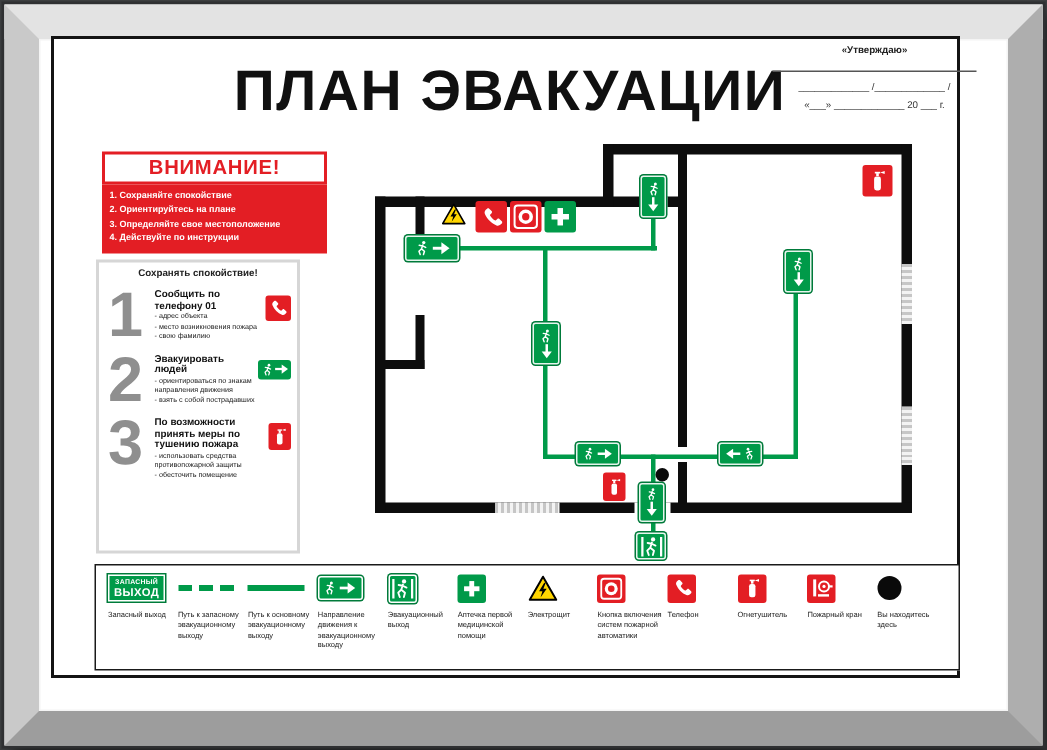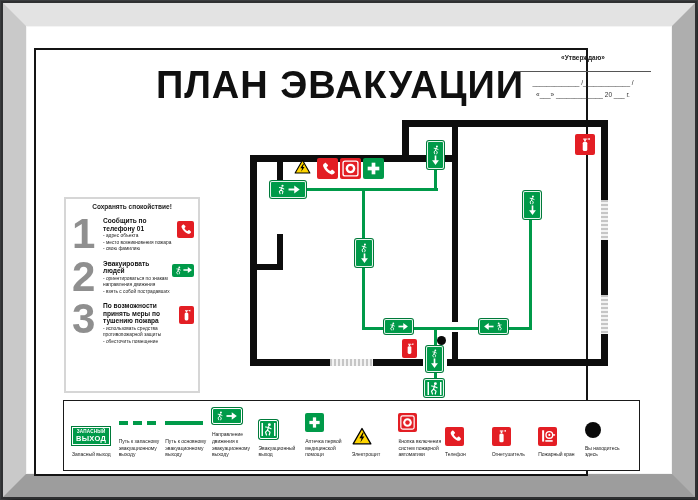--- a/index.html
+++ b/index.html
@@ -12,21 +12,21 @@
   
   .frame-metal{
     position:absolute;inset:3px;
     border:23px solid;
     border-color:#e3e3e3 #aeaeae #9d9d9d #c9c9c9;
     background:#ffffff;
     box-shadow:0 0 0 2px #2f3032, inset 0 0 0 1px #f4f4f4, 4px 6px 10px rgba(0,0,0,.55);
   }
   
   .poster{
-    position:absolute;left:34px;top:48px;width:554px;height:428px;
+    position:absolute;left:34px;top:24px;width:606px;height:428px;
     background:#fff;border:2px solid #141414;box-sizing:border-box;
   }
   .poster *{box-sizing:border-box;}
 
   .title{
     position:absolute;left:84px;top:14px;width:440px;
     font-size:38px;font-weight:800;letter-spacing:1px;color:#101010;
     text-align:center;white-space:nowrap;
   }
 
@@ -71,21 +71,21 @@
   .sign{position:absolute;background:#009a49;border:1px solid rgba(255,255,255,.9);box-shadow:0 0 0 1px #007a3a;display:flex;align-items:center;justify-content:center;border-radius:2px;}
   .sign-v{flex-direction:column;}
   .rot90{transform:rotate(90deg);}
   .rot180{transform:rotate(180deg);}
   .mirror{transform:scaleX(-1);}
   .dot{position:absolute;background:#0a0a0a;border-radius:50%;}
 
   
   .legend{position:absolute;left:27px;top:350px;width:577px;height:71px;border:1px solid #1a1a1a;background:#fff;}
   .lg-title{font-size:11.5px;font-weight:800;text-align:center;margin-top:4px;color:#111;}
-  .lg-row{display:flex;justify-content:space-between;padding:3px 8px 0;align-items:flex-end;}
+  .lg-row{display:flex;justify-content:space-between;padding:3px 8px 0;}
   .lg-item{width:46px;display:flex;flex-direction:column;align-items:flex-start;}
   .lg-icon{height:24px;display:flex;align-items:center;}
   .lg-label{font-size:5px;line-height:1.35;color:#222;margin-top:3px;}
   .line-dashed{width:38px;height:4px;background:repeating-linear-gradient(90deg,#009a49 0 9px,transparent 9px 14px);}
   .line-solid{width:38px;height:4px;background:#009a49;}
 
   
   .ez-sign{background:#009a49;border:1px solid #fff;box-shadow:0 0 0 1px #007a3a;color:#fff;text-align:center;padding:2px 3px;line-height:1;}
   .ez-l1{font-size:4.6px;font-weight:700;letter-spacing:.2px;}
   .ez-l2{font-size:7.5px;font-weight:800;letter-spacing:.3px;}
@@ -149,20 +149,29 @@
 
   <div class="title">ПЛАН ЭВАКУАЦИИ</div>
 
   <div class="approve">
     <div class="ap-title">«Утверждаю»</div>
     <div class="ap-rule"></div>
     <div class="ap-line">_____________ /_____________ /</div>
     <div class="ap-line">«___» _____________ 20 ___ г.</div>
   </div>
 
+  <div class="attention">
+    <div class="att-head">ВНИМАНИЕ!</div>
+    <div class="att-body">
+      <div>1. Сохраняйте спокойствие</div>
+      <div>2. Ориентируйтесь на плане</div>
+      <div>3. Определяйте свое местоположение</div>
+      <div>4. Действуйте по инструкции</div>
+    </div>
+  </div>
 
   <div class="actions">
     <div class="ac-sub">Сохранять спокойствие!</div>
 
     <div class="step">
       <div class="step-num">1</div>
       <div class="step-mid">
         <div class="step-head">Сообщить по телефону 01</div>
         <div class="step-list">
           <div>- адрес объекта</div>

